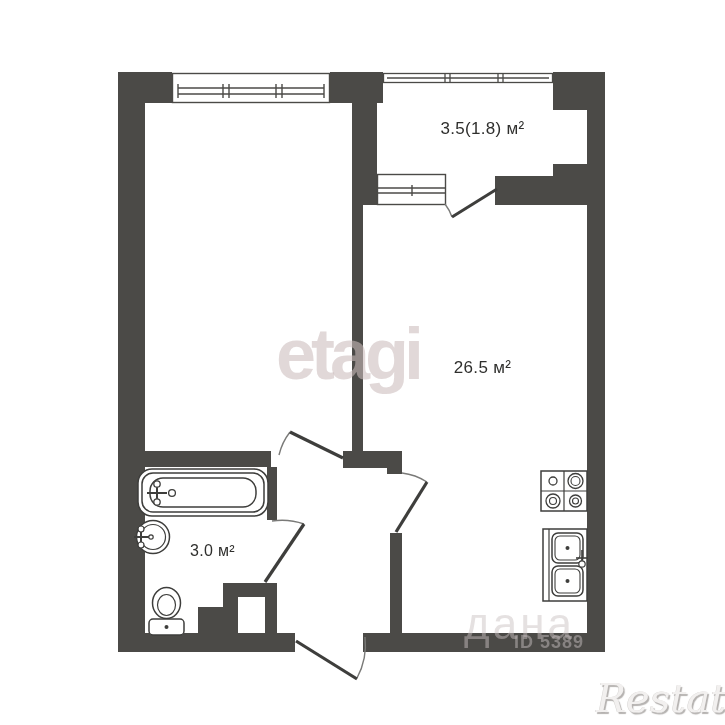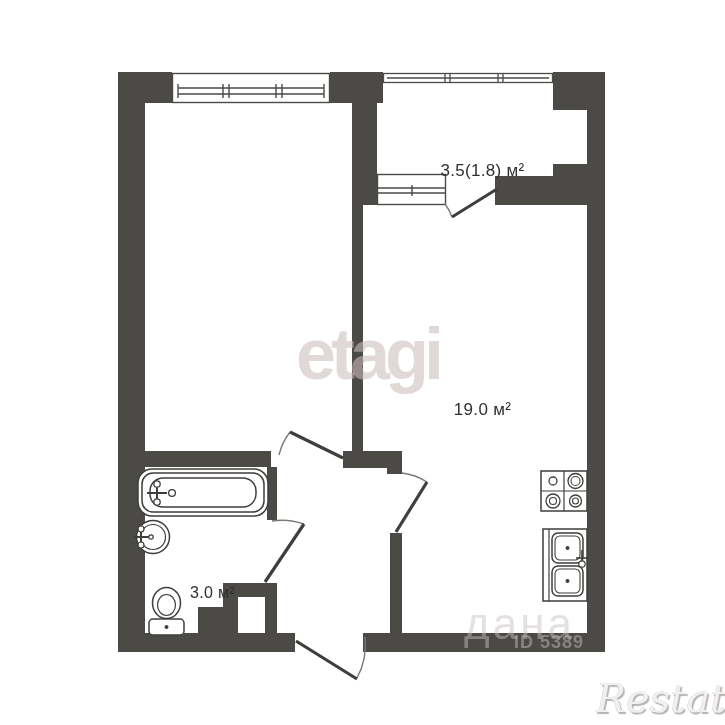--- a/index.html
+++ b/index.html
@@ -1,24 +1,24 @@
 <!DOCTYPE html>
 <html><head>
 <meta charset="utf-8">
 <style>
   html,body{margin:0;padding:0;background:#ffffff;}
   .plan{position:relative;width:725px;height:725px;background:#ffffff;overflow:hidden;
         font-family:"Liberation Sans",sans-serif;}
   .wall{position:absolute;background:#4b4a47;}
   .fig{position:absolute;left:0;top:0;pointer-events:none;}
   .room-label{position:absolute;color:#2f2f2d;font-size:17px;text-align:center;
-              letter-spacing:.3px;white-space:nowrap;margin-top:42px;}
+              letter-spacing:.3px;white-space:nowrap;}
   .room-label.small{font-size:16px;}
   .wm-etagi{position:absolute;left:276px;top:318px;font-size:72px;font-weight:bold;
-            letter-spacing:-5px;color:rgba(203,188,188,0.58);line-height:1;z-index:30;margin-left:20px;}
+            letter-spacing:-5px;color:rgba(203,188,188,0.58);line-height:1;z-index:30;}
   .wm-bottom1{position:absolute;left:464px;top:602px;font-size:44px;font-weight:normal;
               letter-spacing:3px;color:rgba(200,192,192,0.48);line-height:1;z-index:30;}
   .wm-bottom2{position:absolute;left:514px;top:633px;font-size:18px;font-weight:bold;
               letter-spacing:1px;color:rgba(185,178,178,0.55);line-height:1;z-index:30;}
   .brand{position:absolute;left:596px;top:678px;font-family:"DejaVu Serif",serif;
          font-style:italic;font-size:40px;color:#f2f0ef;line-height:1;z-index:30;
          text-shadow:1.5px 1.5px 1px #b5b2b0, -0.5px -0.5px 0 #d8d6d4;}
 </style>
 </head>
 <body>
@@ -151,21 +151,21 @@
       <rect x="552" y="566" width="31" height="30" rx="6"></rect>
       <rect x="555" y="569" width="25" height="24" rx="5" stroke-width="1.1"></rect>
       <circle cx="567.5" cy="581" r="2" fill="#3e3e3c" stroke="none"></circle>
       <line x1="582" y1="550" x2="582" y2="566" stroke-width="1.6"></line>
       <line x1="576" y1="558" x2="588" y2="558" stroke-width="1.6"></line>
       <circle cx="582" cy="564" r="3.2" stroke-width="1.2"></circle>
     </g>
   </svg>
 
   <div class="room-label" style="left:415px;top:119px;width:135px">3.5(1.8) м²</div>
-  <div class="room-label" style="left:425px;top:358px;width:115px">19.0 м²</div>
+  <div class="room-label" style="left:425px;top:358px;width:115px">26.5 м²</div>
   <div class="room-label small" style="left:155px;top:542px;width:115px">3.0 м²</div>
 
   <div class="wm-etagi">etagi</div>
   <div class="wm-bottom1">дана</div>
   <div class="wm-bottom2">ID 5389</div>
   <div class="brand">Restate</div>
 
 </div>
 
 </body></html>

